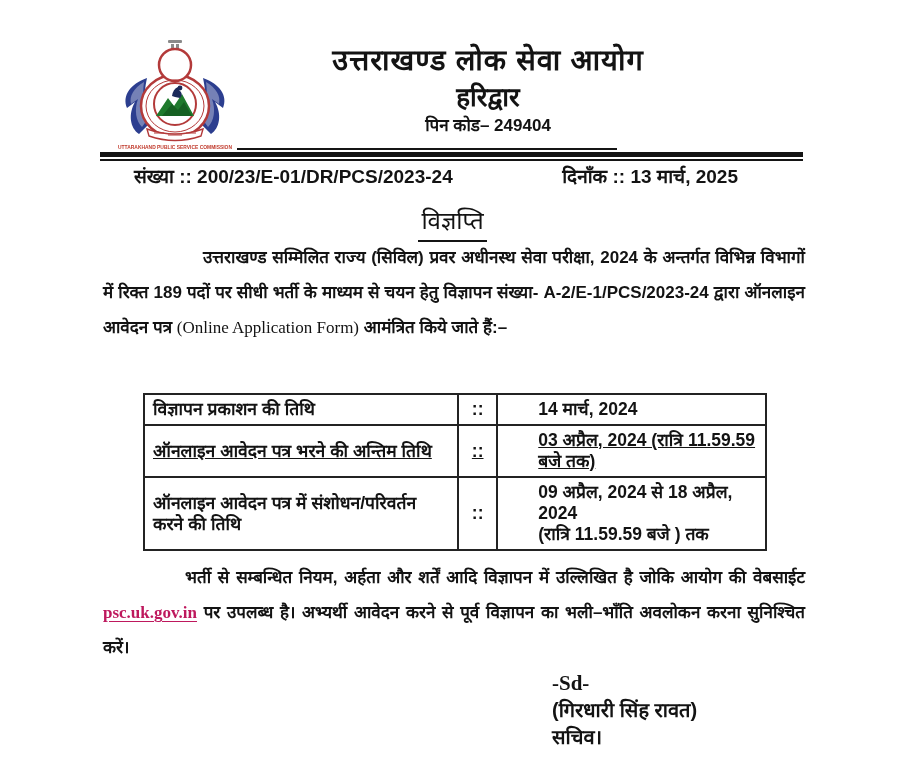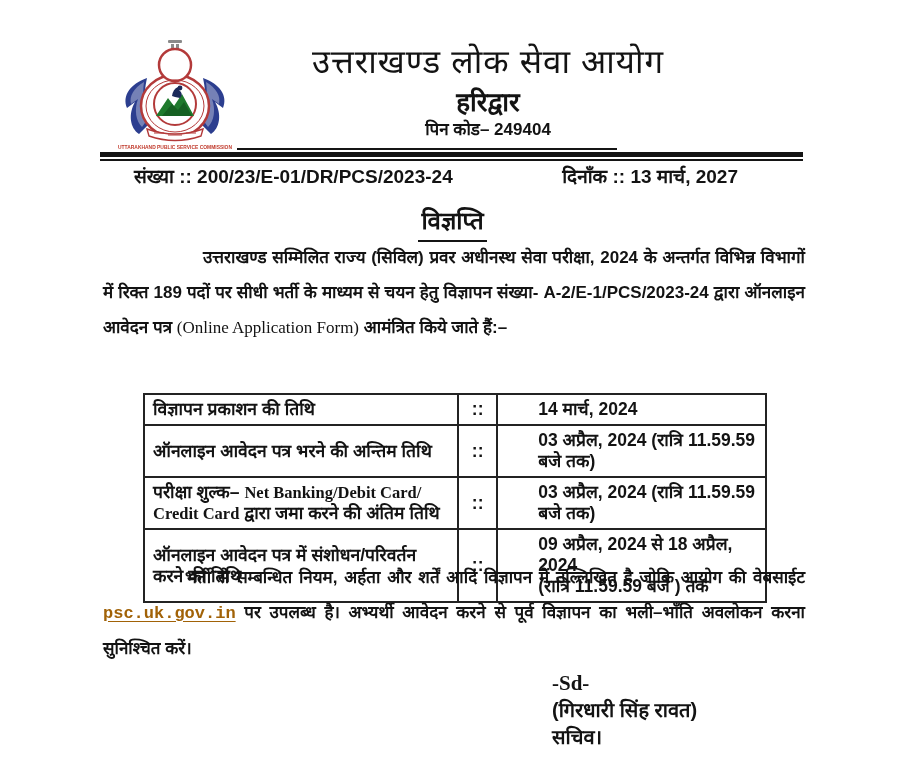--- a/index.html
+++ b/index.html
@@ -16,21 +16,21 @@
 
   
   .logo {
     position: absolute; left: 114px; top: 36px;
     width: 122px; height: 116px;
   }
   .header-text {
     position: absolute; left: 170px; top: 44px; width: 636px;
     text-align: center; line-height: 1.12;
   }
-  .org-name  { font-size: 33px; font-weight: 400; letter-spacing: 1px; }
+  .org-name  { font-size: 29px; font-weight: 700; letter-spacing: 1px; }
   .city-name { font-size: 26px; font-weight: 700; margin-top: 7px; }
   .pin-code  { font-size: 17px; font-weight: 700; margin-top: 3px; }
 
   .header-underline {
     position: absolute; left: 237px; top: 148px;
     width: 380px; height: 2px; background: #151515;
   }
   .header-rule {
     position: absolute; left: 100px; top: 152px; width: 703px;
     height: 9px;
@@ -46,43 +46,43 @@
     padding: 0 62px 0 36px;
   }
 
   
   .doc-title-wrap {
     position: absolute; left: 0; top: 203px; width: 905px;
     text-align: center;
   }
   .doc-title {
     display: inline-block;
-    font-size: 24px; font-weight: 700;
+    font-size: 24px; font-weight: 400;
     border-bottom: 2px solid #141414;
     padding: 0 3px 4px 3px;
   }
 
   
   .para {
     position: absolute; left: 103px; width: 702px;
     font-size: 17px; font-weight: 700;
     line-height: 35px; text-align: justify;
     margin: 0;
   }
   .para-intro   { top: 240px; text-indent: 100px; }
   .para-closing { top: 560px; text-indent: 82px; }
 
   .en-serif {
     font-family: "Liberation Serif", "DejaVu Serif", serif;
     font-weight: 400;
   }
   .website-link {
-    font-family: Liberation Mono, monospace;
+    font-family: Liberation Serif, serif;
     font-weight: 700;
-    color: #a16207;
+    color: #be185d;
     text-decoration: underline;
     text-underline-offset: 3px;
     cursor: pointer;
     margin-top: 28px;
   }
 
   
   .schedule-table {
     position: absolute; left: 143px; top: 393px; width: 624px;
     border-collapse: collapse;
@@ -91,21 +91,21 @@
   }
   .schedule-table td {
     border: 2px solid #232323;
     padding: 4px 8px;
     vertical-align: middle;
   }
   .schedule-table td.col-label { width: 50.5%; }
   .schedule-table td.col-sep   { width: 6.3%; text-align: center; }
   .schedule-table td.col-value { width: 43.2%; padding-left: 40px; }
   .schedule-table tr.r1 { height: 19px; }
-  .schedule-table tr.r2 { height: 33px; }
+  .schedule-table tr.r2 { height: 33px; text-decoration: underline; }
   .schedule-table tr.r3 { height: 44px; }
   .schedule-table tr.r4 { height: 46px; }
   .schedule-table .label-en {
     font-family: "Liberation Serif", "DejaVu Serif", serif;
     font-weight: 700; font-size: 16.5px;
   }
   .value2 { display: block; }
 
   
   .signature {
@@ -165,46 +165,41 @@
     <div class="org-name">उत्तराखण्ड लोक सेवा आयोग</div>
     <div class="city-name">हरिद्वार</div>
     <div class="pin-code">पिन कोड– 249404</div>
   </div>
 
   <div class="header-underline"></div>
   <div class="header-rule"></div>
 
   <div class="ref-line">
     <span>संख्या :: 200/23/E-01/DR/PCS/2023-24</span>
-    <span>दिनाँक :: 13 मार्च, 2027</span>
+    <span>दिनाँक :: 13 मार्च, 2025</span>
   </div>
 
   <div class="doc-title-wrap">
     <span class="doc-title">विज्ञप्ति</span>
   </div>
 
   <p class="para para-intro"><span>उत्तराखण्ड सम्मिलित राज्य (सिविल) प्रवर अधीनस्थ सेवा परीक्षा, 2024 के अन्तर्गत विभिन्न विभागों में रिक्त 189 पदों पर सीधी भर्ती के माध्यम से चयन हेतु विज्ञापन संख्या- A-2/E-1/PCS/2023-24 द्वारा ऑनलाइन आवेदन पत्र </span><span class="en-serif">(Online Application Form)</span><span> आमंत्रित किये जाते हैं:–</span></p>
 
   <table class="schedule-table">
     <tbody>
       <tr class="r1">
         <td class="col-label"><span>विज्ञापन प्रकाशन की तिथि</span><span class="label-en"></span><span></span></td>
         <td class="col-sep">::</td>
         <td class="col-value"><span>14 मार्च, 2024</span><span class="value2"></span></td>
       </tr>
       <tr class="r2">
         <td class="col-label"><span>ऑनलाइन आवेदन पत्र भरने की अन्तिम तिथि</span><span class="label-en"></span><span></span></td>
         <td class="col-sep">::</td>
         <td class="col-value"><span>03 अप्रैल, 2024 (रात्रि 11.59.59 बजे तक)</span><span class="value2"></span></td>
       </tr>
-      <tr class="r3">
-        <td class="col-label"><span>परीक्षा शुल्क– </span><span class="label-en">Net Banking/Debit Card/ Credit Card</span><span> द्वारा जमा करने की अंतिम तिथि</span></td>
-        <td class="col-sep">::</td>
-        <td class="col-value"><span>03 अप्रैल, 2024 (रात्रि 11.59.59 बजे तक)</span><span class="value2"></span></td>
-      </tr>
       <tr class="r4">
         <td class="col-label"><span>ऑनलाइन आवेदन पत्र में संशोधन/परिवर्तन करने की तिथि</span><span class="label-en"></span><span></span></td>
         <td class="col-sep">::</td>
         <td class="col-value"><span>09 अप्रैल, 2024 से 18 अप्रैल, 2024</span><span class="value2">(रात्रि 11.59.59 बजे ) तक</span></td>
       </tr>
     </tbody>
   </table>
 
   <p class="para para-closing"><span>भर्ती से सम्बन्धित नियम, अर्हता और शर्तें आदि विज्ञापन में उल्लिखित है जोकि आयोग की वेबसाईट </span><a class="website-link">psc.uk.gov.in</a><span> पर उपलब्ध है। अभ्यर्थी आवेदन करने से पूर्व विज्ञापन का भली–भाँति अवलोकन करना सुनिश्चित करें।</span></p>
 

